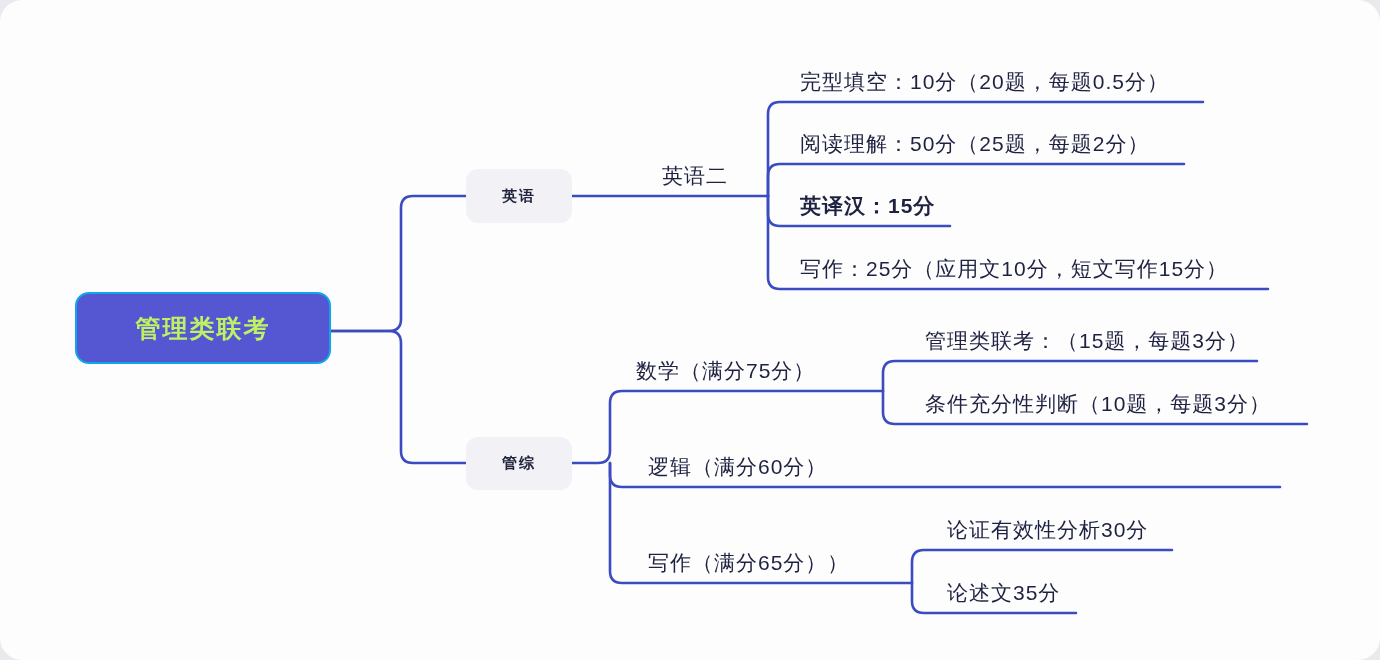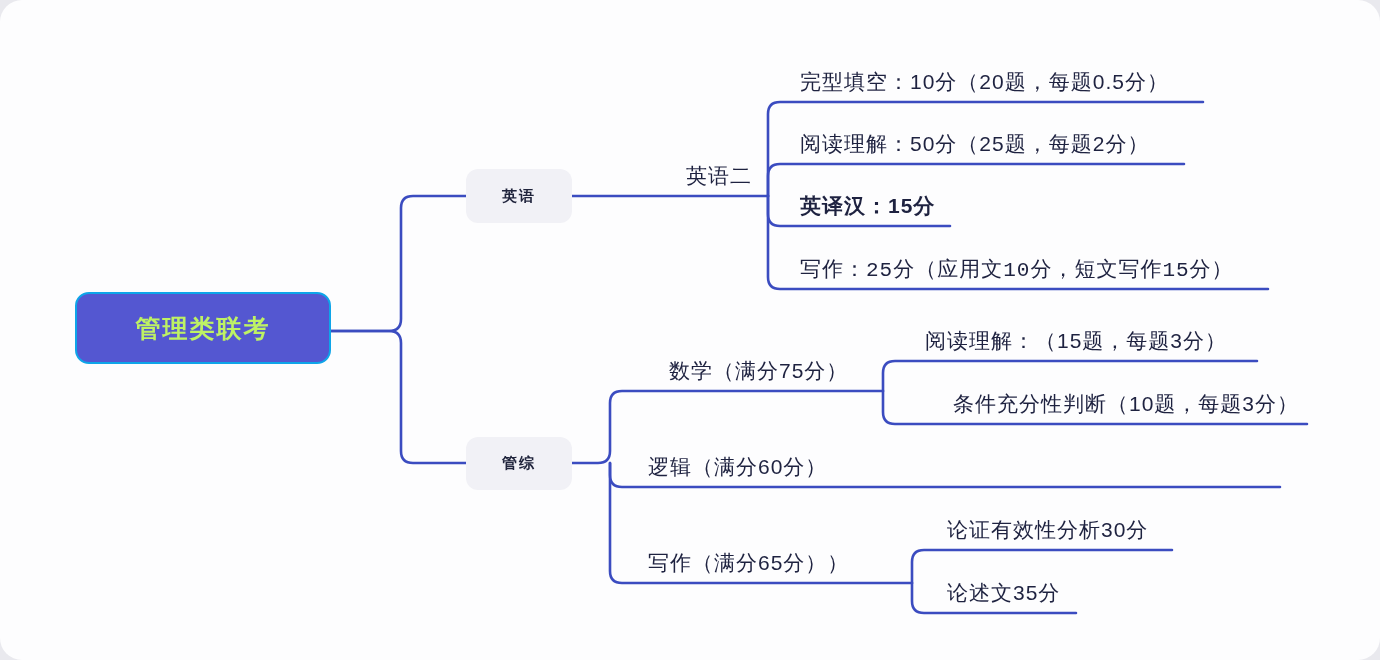--- a/index.html
+++ b/index.html
@@ -59,31 +59,31 @@
     <path d="M 883 391 V 412 Q 883 424 895 424 H 1307"></path>
     <path d="M 912 583 V 562 Q 912 550 924 550 H 1172"></path>
     <path d="M 912 583 V 601 Q 912 613 924 613 H 1076"></path>
   </svg>
 
   <div class="root-node">管理类联考</div>
 
   <div class="node english">英语</div>
   <div class="node guanzong">管综</div>
 
-  <div class="lbl" style="left:686px;top:162px;">英语二</div>
+  <div class="lbl" style="left:662px;top:162px;">英语二</div>
 
   <div class="lbl" style="left:800px;top:68px;">完型填空：10分（20题，每题0.5分）</div>
   <div class="lbl" style="left:800px;top:130px;">阅读理解：50分（25题，每题2分）</div>
   <div class="lbl" style="left:800px;top:192px;font-weight:bold;">英译汉：15分</div>
-  <div class="lbl" style="left:800px;top:255px;font-family:Liberation Mono, monospace;">写作：25分（应用文10分，短文写作15分）</div>
+  <div class="lbl" style="left:800px;top:255px;">写作：25分（应用文10分，短文写作15分）</div>
 
-  <div class="lbl" style="left:669px;top:357px;">数学（满分75分）</div>
+  <div class="lbl" style="left:636px;top:357px;">数学（满分75分）</div>
   <div class="lbl" style="left:648px;top:453px;">逻辑（满分60分）</div>
   <div class="lbl" style="left:648px;top:549px;">写作（满分65分））</div>
 
-  <div class="lbl" style="left:925px;top:327px;">阅读理解：（15题，每题3分）</div>
-  <div class="lbl" style="left:925px;top:390px;margin-left:28px;">条件充分性判断（10题，每题3分）</div>
+  <div class="lbl" style="left:925px;top:327px;">管理类联考：（15题，每题3分）</div>
+  <div class="lbl" style="left:925px;top:390px;">条件充分性判断（10题，每题3分）</div>
 
 
   <div class="lbl" style="left:947px;top:516px;">论证有效性分析30分</div>
   <div class="lbl" style="left:947px;top:579px;">论述文35分</div>
 
 </div>
 
 </body></html>

